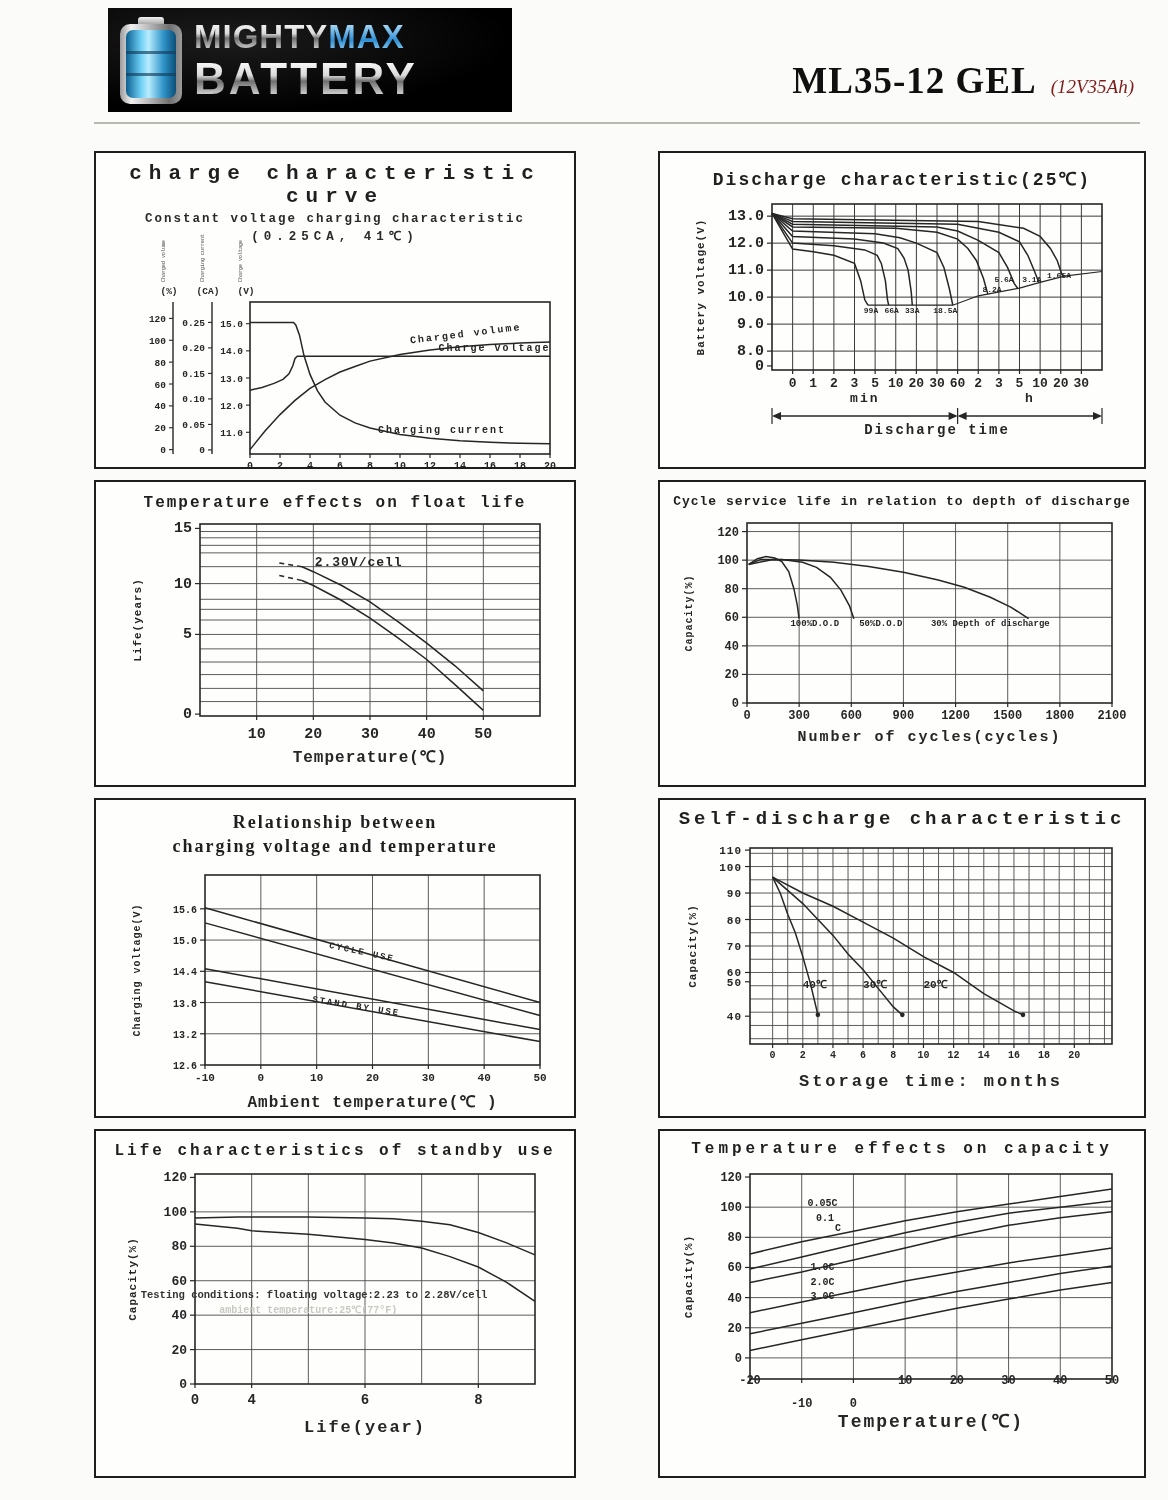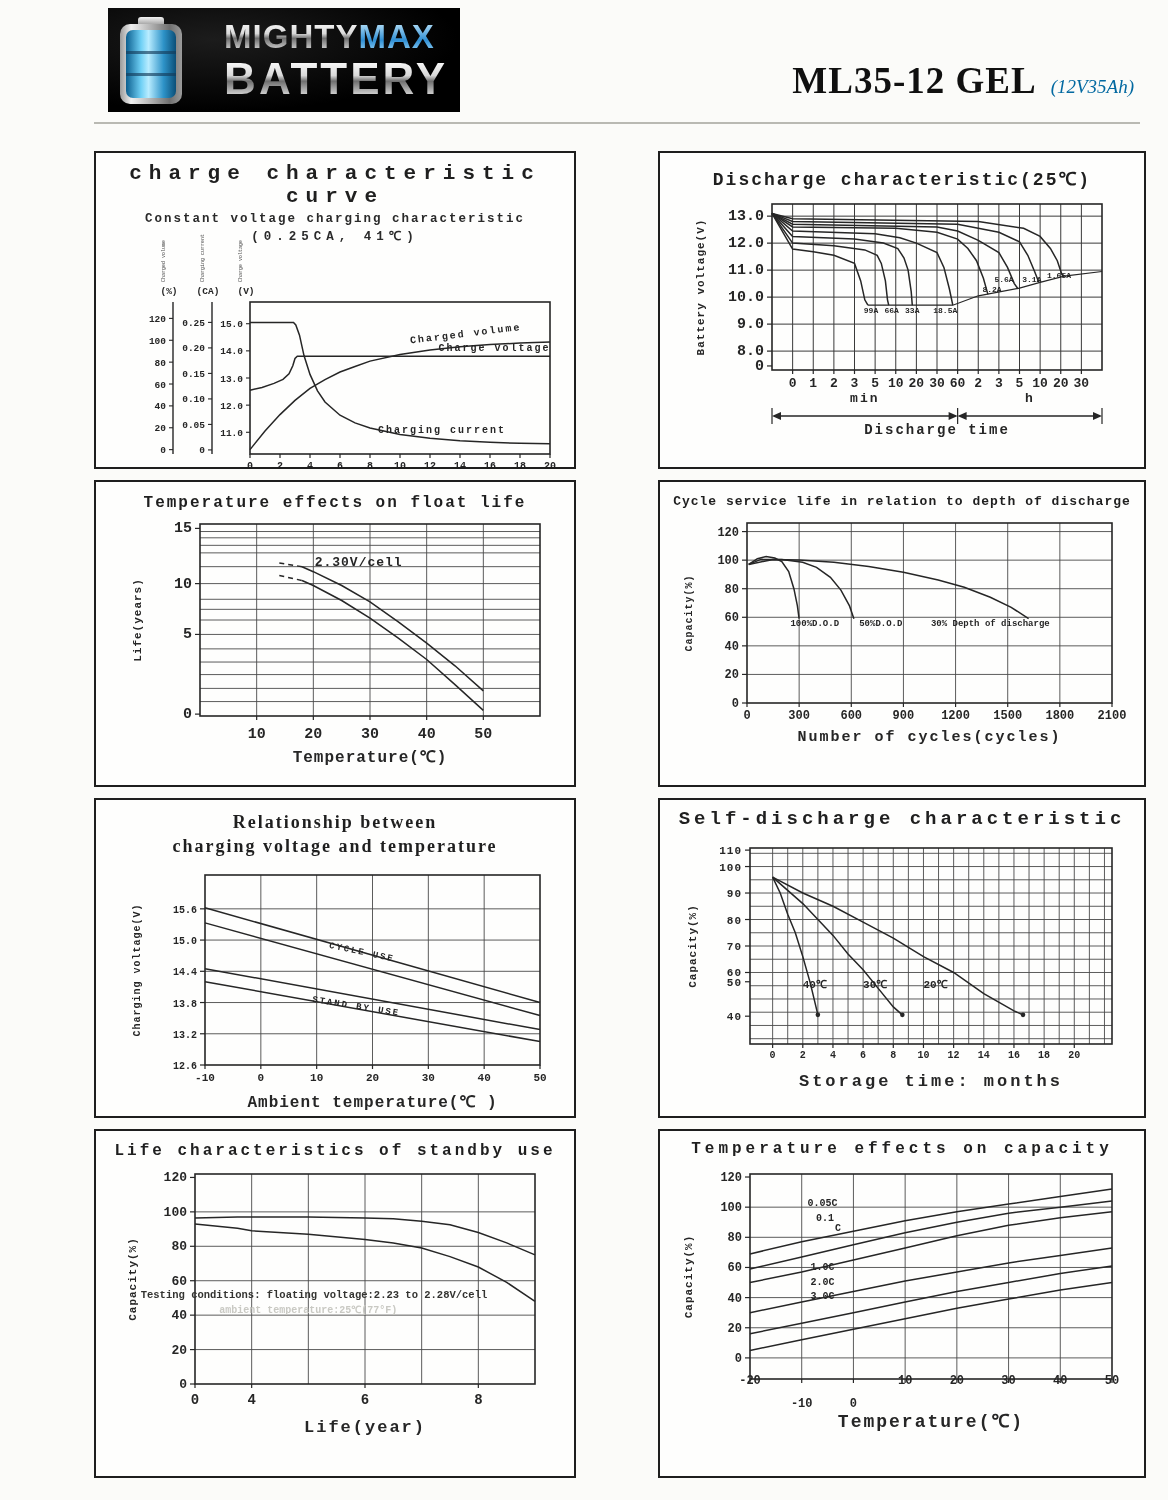--- a/index.html
+++ b/index.html
@@ -1,33 +1,33 @@
 <!DOCTYPE html>
 <html><head>
 <meta charset="utf-8">
 <style>
   html,body{margin:0;padding:0;}
   body{width:1168px;height:1500px;background:#fbfbf9;font-family:"Liberation Mono","DejaVu Sans Mono",monospace;color:#232323;overflow:hidden;}
   
   .header{display:flex;justify-content:space-between;align-items:flex-end;padding:8px 34px 0 108px;}
-  .logo{width:352px;height:104px;background:radial-gradient(ellipse at 30% 30%,#1c1c1c 0%,#000 70%);display:flex;align-items:center;padding:4px 12px;box-sizing:border-box;gap:12px;justify-content:space-between;}
+  .logo{width:404px;height:104px;background:radial-gradient(ellipse at 30% 30%,#1c1c1c 0%,#000 70%);display:flex;align-items:center;padding:4px 12px;box-sizing:border-box;gap:12px;}
   .batt{position:relative;width:62px;height:88px;margin-top:2px;}
   .batt .cap{position:absolute;left:18px;top:0;width:26px;height:10px;background:linear-gradient(180deg,#f2f2f2,#8a8a8a);border-radius:3px;}
   .batt .body{position:absolute;left:0;top:7px;width:62px;height:80px;background:linear-gradient(90deg,#9a9a9a,#f0f0f0 18%,#bdbdbd 45%,#6f6f6f 80%,#9c9c9c);border-radius:10px;}
   .batt .glass{position:absolute;left:6px;top:13px;width:50px;height:68px;background:linear-gradient(90deg,#0c5f8f,#6fd0f5 30%,#b8ecff 45%,#2e93c8 75%,#0b4f78);border-radius:7px;}
   .batt .band1,.batt .band2{position:absolute;left:6px;width:50px;height:3px;background:rgba(20,60,90,.65);}
   .batt .band1{top:34px;} .batt .band2{top:56px;}
   .brand{display:flex;flex-direction:column;line-height:1;}
   .brand .row1{font-family:"Liberation Sans",sans-serif;font-weight:bold;font-size:33px;letter-spacing:1px;}
   .chrome{background:linear-gradient(180deg,#ffffff 5%,#d9d9d9 42%,#6e6e6e 55%,#efefef 95%);-webkit-background-clip:text;background-clip:text;color:transparent;}
   .bluetxt{background:linear-gradient(180deg,#cdeeff 5%,#2f8fd4 60%,#9fd9fa 95%);-webkit-background-clip:text;background-clip:text;color:transparent;}
   .brand .row2{font-family:"Liberation Sans",sans-serif;font-weight:bold;font-size:44px;letter-spacing:3px;margin-top:4px;}
   .model-wrap{display:flex;align-items:baseline;gap:14px;padding-bottom:10px;}
   .model{font-family:"Liberation Serif","DejaVu Serif",serif;font-weight:bold;font-size:37px;color:#101010;letter-spacing:1px;}
-  .cap-spec{font-family:"Liberation Serif","DejaVu Serif",serif;font-style:italic;font-size:19px;color:#0369a1;}
+  .cap-spec{font-family:"Liberation Serif","DejaVu Serif",serif;font-style:italic;font-size:19px;color:#7f1d1d;}
   .divider{border:none;border-top:2px solid #b9b9b3;margin:10px 28px 0 94px;width:1046px;}
   
   .main{margin:27px 0 0 94px;width:864px;display:grid;grid-template-columns:482px 488px;column-gap:82px;grid-template-rows:318px 307px 320px 349px;row-gap:11px;}
   .panel{border:2px solid #1e1e1e;background:#fefefd;box-sizing:border-box;text-align:center;overflow:hidden;}
   .ptitle{font-weight:bold;color:#1f1f1f;margin-top:9px;}
   .psub{font-weight:bold;color:#2a2a2a;}
   svg{display:block;margin:0 auto;overflow:visible;}
   .t1{font-size:21px;letter-spacing:7px;}
   .t2{font-size:18px;letter-spacing:2px;margin-top:13px;}
   .t3{font-size:16px;letter-spacing:2px;margin-top:12px;}

